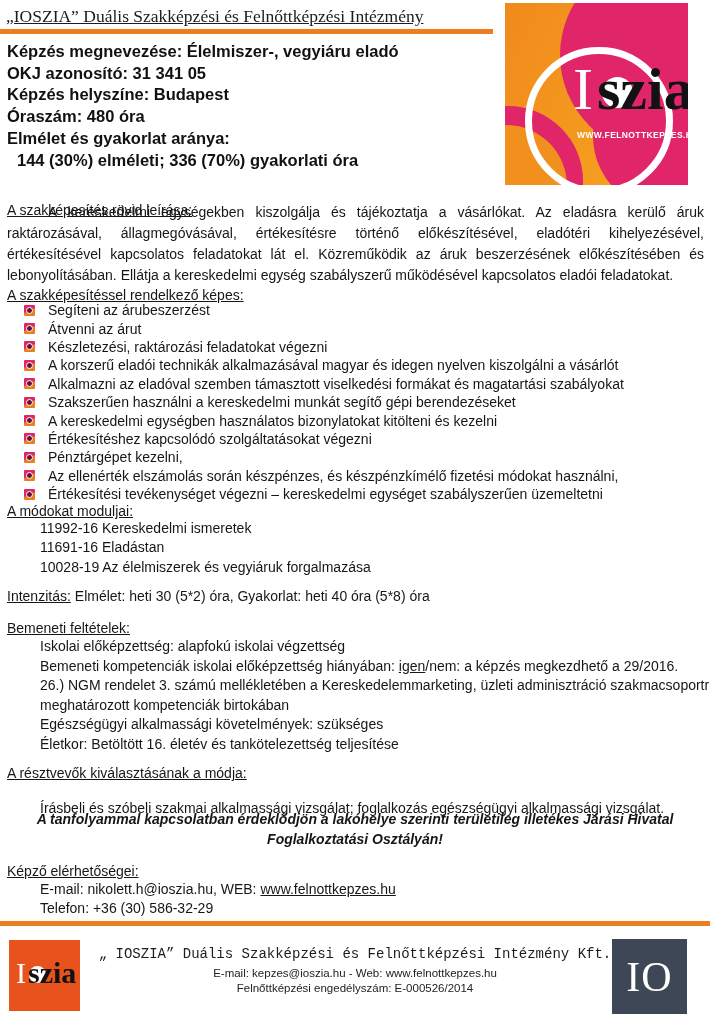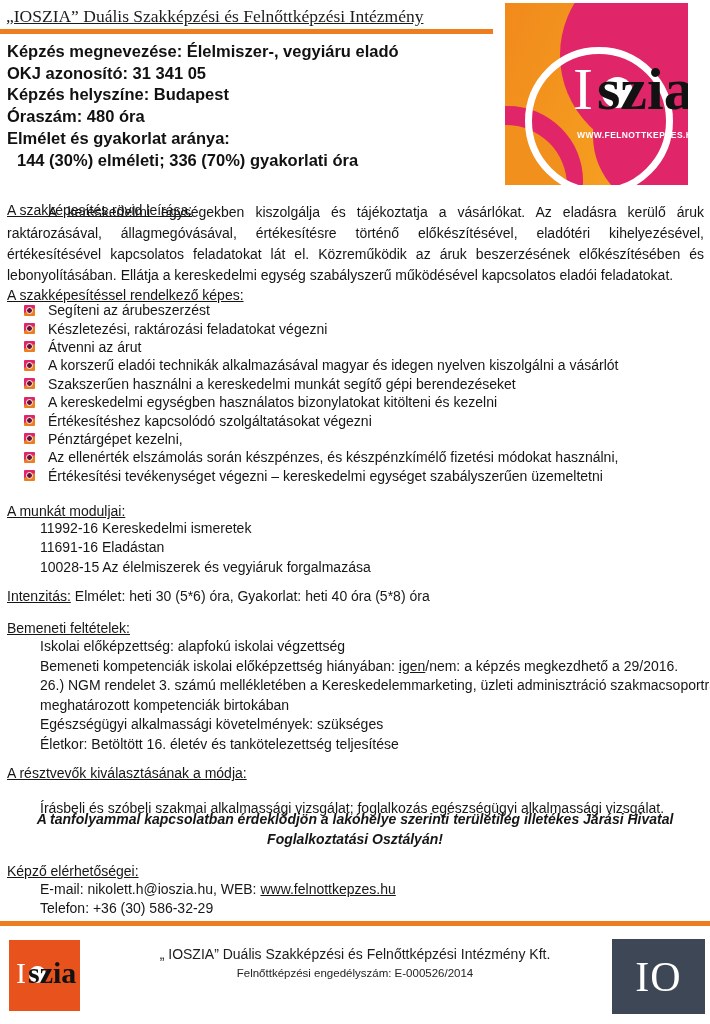--- a/index.html
+++ b/index.html
@@ -52,24 +52,24 @@
   .contact-lines{left:40px;top:880px;line-height:18.6px;white-space:nowrap;}
   a.doclink{color:#161616;text-decoration:underline;cursor:pointer;}
 
   
   .f-logo-left{left:9px;top:940px;width:71px;height:71px;background:var(--footer-logo-red,#E8521C);overflow:hidden;}
   .f-word{position:absolute;left:7px;top:18px;font-family:"Liberation Serif",serif;font-size:30px;line-height:1;white-space:nowrap;}
   .f-word .li{color:#fff;}
   .f-word .lszia{color:#121212;font-weight:600;margin-left:2px;}
   .f-disc{position:absolute;width:17px;height:17px;left:20px;top:26px;border-radius:50%;background:#fff;}
   .f-center{left:0;top:946px;width:710px;text-align:center;}
-  .f-company{font-family:Liberation Sans, sans-serif;font-size:14px;color:#1c1c1c;}
+  .f-company{font-family:Liberation Mono, monospace;font-size:14px;color:#1c1c1c;}
   .f-line{font-size:11.5px;line-height:15px;color:#222;}
   .f-lines{margin-top:4px;}
-  .f-logo-right{left:612px;top:939px;width:93px;height:75px;background:var(--footer-logo-navy,#3E4755);
+  .f-logo-right{left:612px;top:939px;width:75px;height:75px;background:var(--footer-logo-navy,#3E4755);
      display:flex;align-items:center;justify-content:center;}
   .f-io{font-family:"Liberation Serif",serif;font-size:42px;color:#fff;letter-spacing:1px;}
 </style>
 </head>
 <body>
 
 <div class="abs doc-title">„IOSZIA” Duális Szakképzési és Felnőttképzési Intézmény</div>
 <div class="abs rule-top"></div>
 
 <div class="abs logo">
@@ -96,29 +96,33 @@
 <div class="abs para" style="top:202px;">A kereskedelmi egységekben kiszolgálja és tájékoztatja a vásárlókat. Az eladásra kerülő áruk raktározásával, állagmegóvásával, értékesítésre történő előkészítésével, eladótéri kihelyezésével, értékesítésével kapcsolatos feladatokat lát el. Közreműködik az áruk beszerzésének előkészítésében és lebonyolításában. Ellátja a kereskedelmi egység szabályszerű működésével kapcsolatos eladói feladatokat.</div>
 
 <div class="abs sec-h" style="top:287px;">A szakképesítéssel rendelkező képes:</div>
 <div class="abs cap-list">
   <div class="cap-item">
       <span class="bullet-icon"></span>
       <span>Segíteni az árubeszerzést</span>
     </div>
   <div class="cap-item">
       <span class="bullet-icon"></span>
+      <span>Átvenni az árut</span>
+    </div>
+  <div class="cap-item">
+      <span class="bullet-icon"></span>
       <span>Készletezési, raktározási feladatokat végezni</span>
     </div>
   <div class="cap-item">
       <span class="bullet-icon"></span>
-      <span>Átvenni az árut</span>
+      <span>A korszerű eladói technikák alkalmazásával magyar és idegen nyelven kiszolgálni a vásárlót</span>
     </div>
   <div class="cap-item">
       <span class="bullet-icon"></span>
-      <span>A korszerű eladói technikák alkalmazásával magyar és idegen nyelven kiszolgálni a vásárlót</span>
+      <span>Alkalmazni az eladóval szemben támasztott viselkedési formákat és magatartási szabályokat</span>
     </div>
   <div class="cap-item">
       <span class="bullet-icon"></span>
       <span>Szakszerűen használni a kereskedelmi munkát segítő gépi berendezéseket</span>
     </div>
   <div class="cap-item">
       <span class="bullet-icon"></span>
       <span>A kereskedelmi egységben használatos bizonylatokat kitölteni és kezelni</span>
     </div>
   <div class="cap-item">
@@ -132,29 +136,29 @@
   <div class="cap-item">
       <span class="bullet-icon"></span>
       <span>Az ellenérték elszámolás során készpénzes, és készpénzkímélő fizetési módokat használni,</span>
     </div>
   <div class="cap-item">
       <span class="bullet-icon"></span>
       <span>Értékesítési tevékenységet végezni – kereskedelmi egységet szabályszerűen üzemeltetni</span>
     </div>
 </div>
 
-<div class="abs sec-h" style="top:503px;">A munkát moduljai:</div>
+<div class="abs sec-h" style="top:503px;">A módokat moduljai:</div>
 <div class="abs mod-list">
   <div>11992-16 Kereskedelmi ismeretek</div>
   <div>11691-16 Eladástan</div>
-  <div>10028-15 Az élelmiszerek és vegyiáruk forgalmazása</div>
+  <div>10028-19 Az élelmiszerek és vegyiáruk forgalmazása</div>
 </div>
 
 <div class="abs line-left" style="top:588px;">
-  <span class="u">Intenzitás:</span><span class="gap-after">Elmélet: heti 30 (5*6) óra, Gyakorlat: heti 40 óra (5*8) óra</span>
+  <span class="u">Intenzitás:</span><span class="gap-after">Elmélet: heti 30 (5*2) óra, Gyakorlat: heti 40 óra (5*8) óra</span>
 </div>
 
 <div class="abs sec-h" style="top:620px;">Bemeneti feltételek:</div>
 <div class="abs entry-lines">
   <div>Iskolai előképzettség: alapfokú iskolai végzettség</div>
   <div><span>Bemeneti kompetenciák iskolai előképzettség hiányában: </span><span class="u">igen</span><span>/nem: a képzés megkezdhető a 29/2016.</span></div>
   <div>26.) NGM rendelet 3. számú mellékletében a Kereskedelemmarketing, üzleti adminisztráció szakmacsoportra</div>
   <div>meghatározott kompetenciák birtokában</div>
   <div>Egészségügyi alkalmassági követelmények: szükséges</div>
   <div>Életkor: Betöltött 16. életév és tankötelezettség teljesítése</div>
@@ -174,19 +178,20 @@
 <div class="abs rule-bottom"></div>
 
 <div class="abs f-logo-left">
   <div class="f-disc"></div>
   <div class="f-word"><span class="li">I</span><span class="lszia">szia</span></div>
 </div>
 
 <div class="abs f-center">
   <div class="f-company">„ IOSZIA” Duális Szakképzési és Felnőttképzési Intézmény Kft.</div>
   <div class="f-lines">
+    <div class="f-line">E-mail: kepzes@ioszia.hu - Web: www.felnottkepzes.hu</div>
     <div class="f-line">Felnőttképzési engedélyszám: E-000526/2014</div>
   </div>
 </div>
 
 <div class="abs f-logo-right">
   <span class="f-io">IO</span>
 </div>
 
 </body></html>

